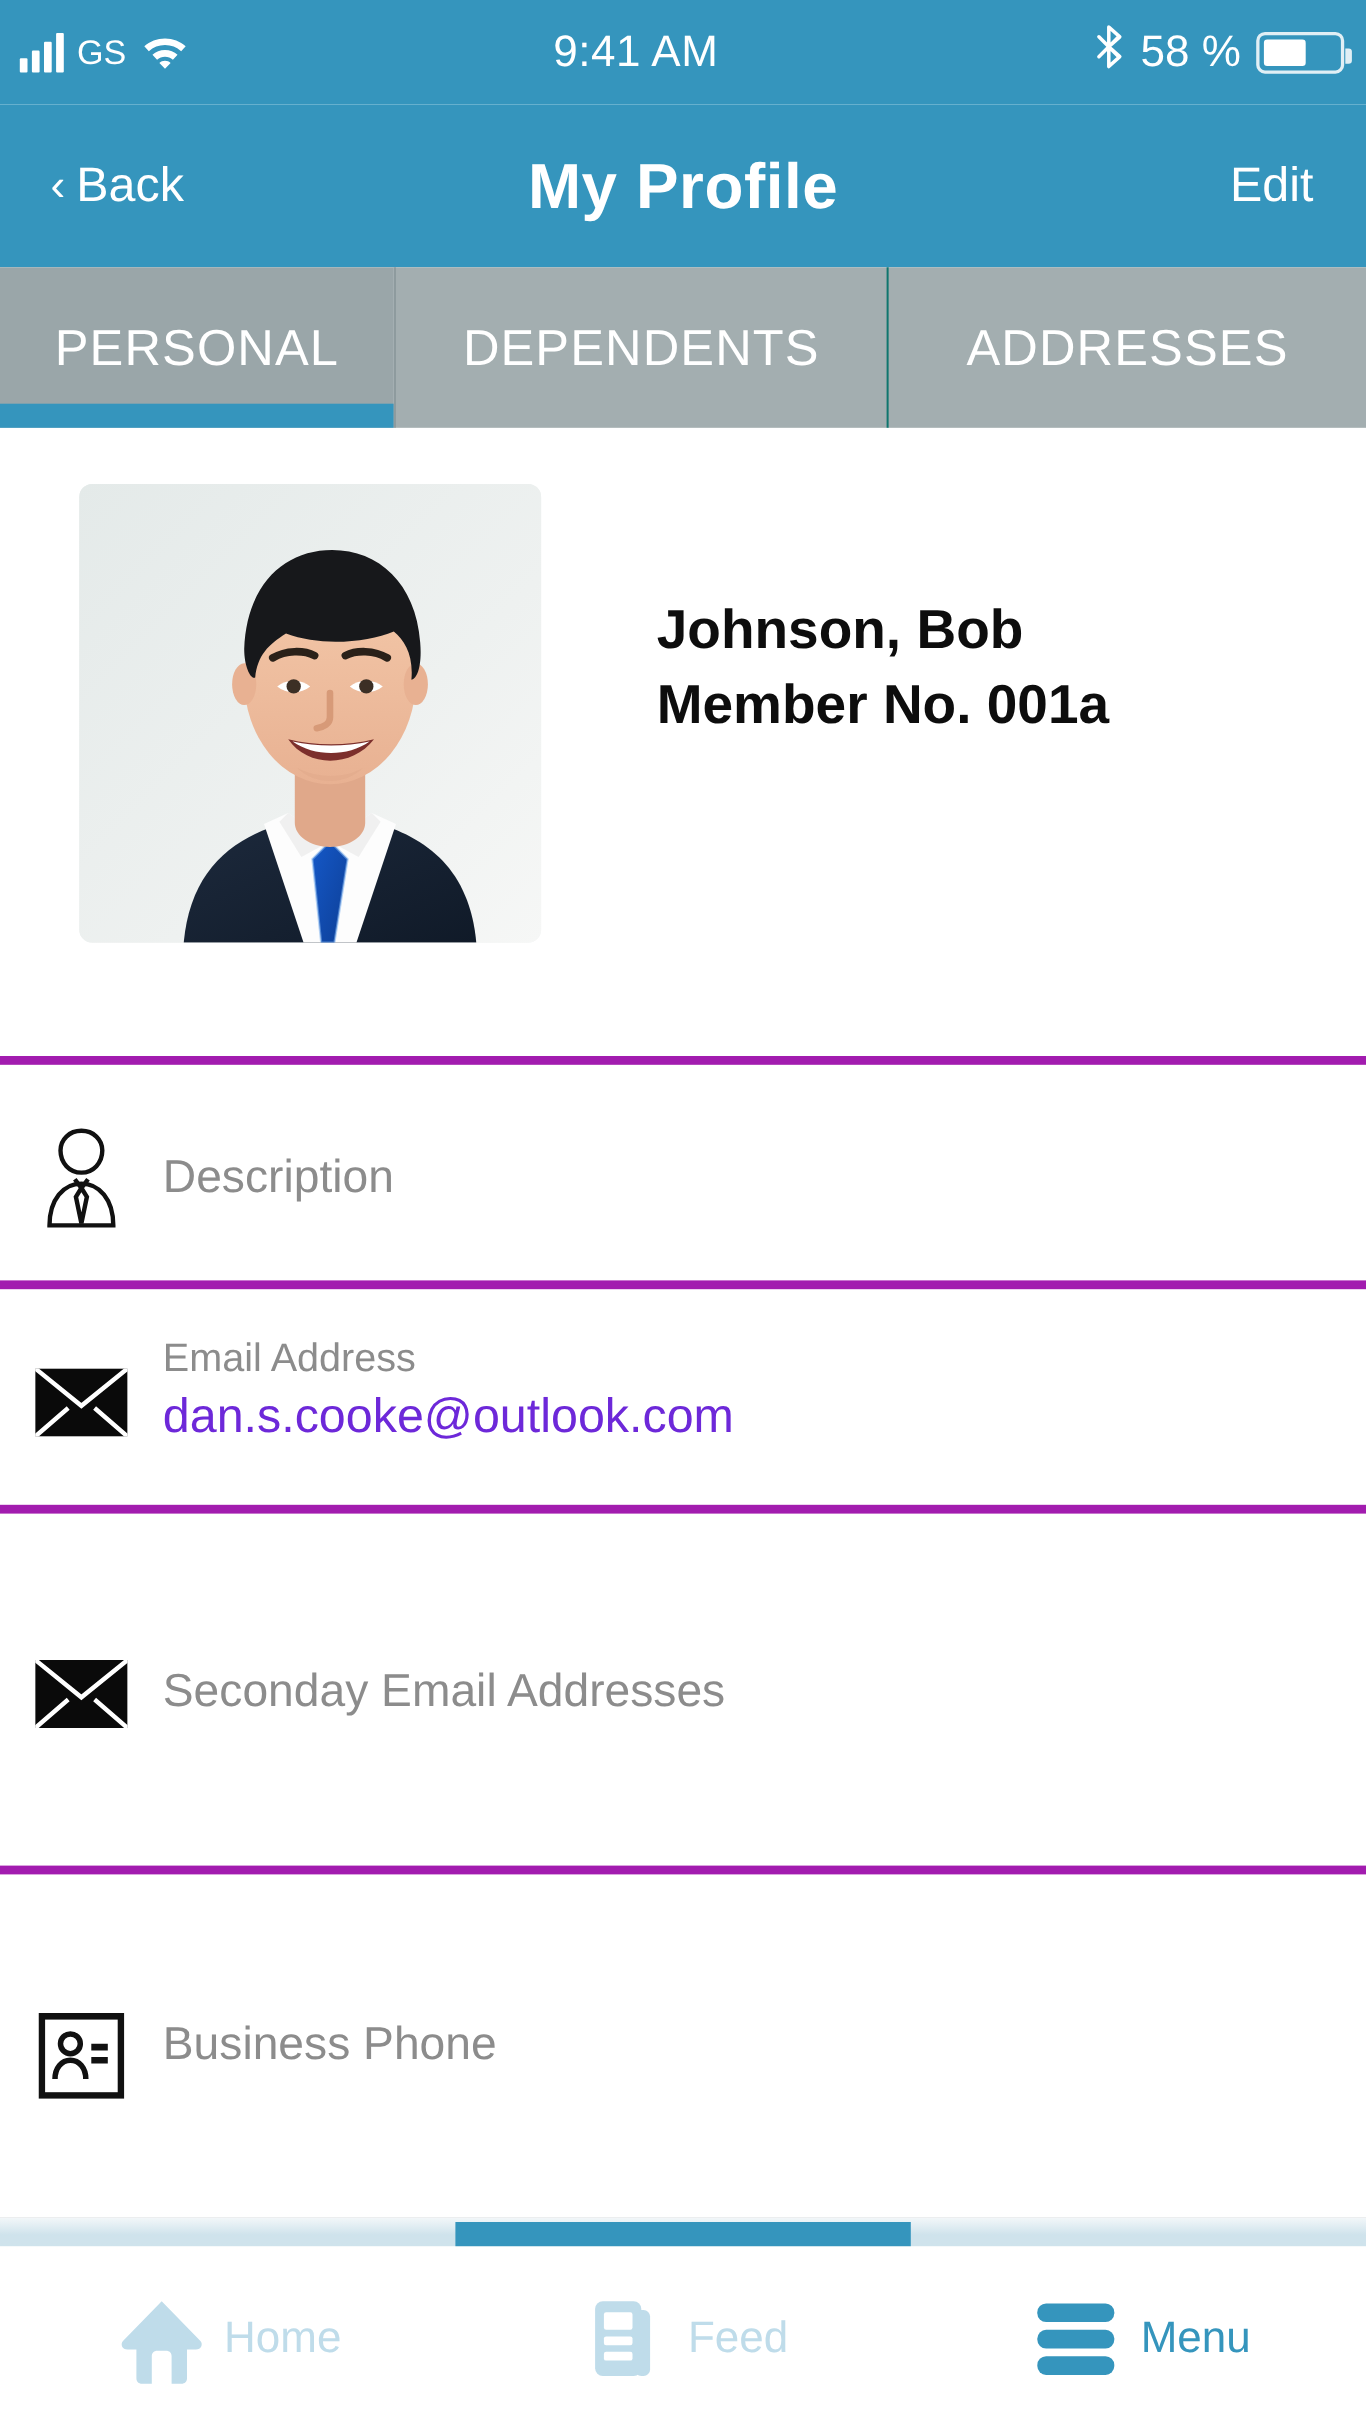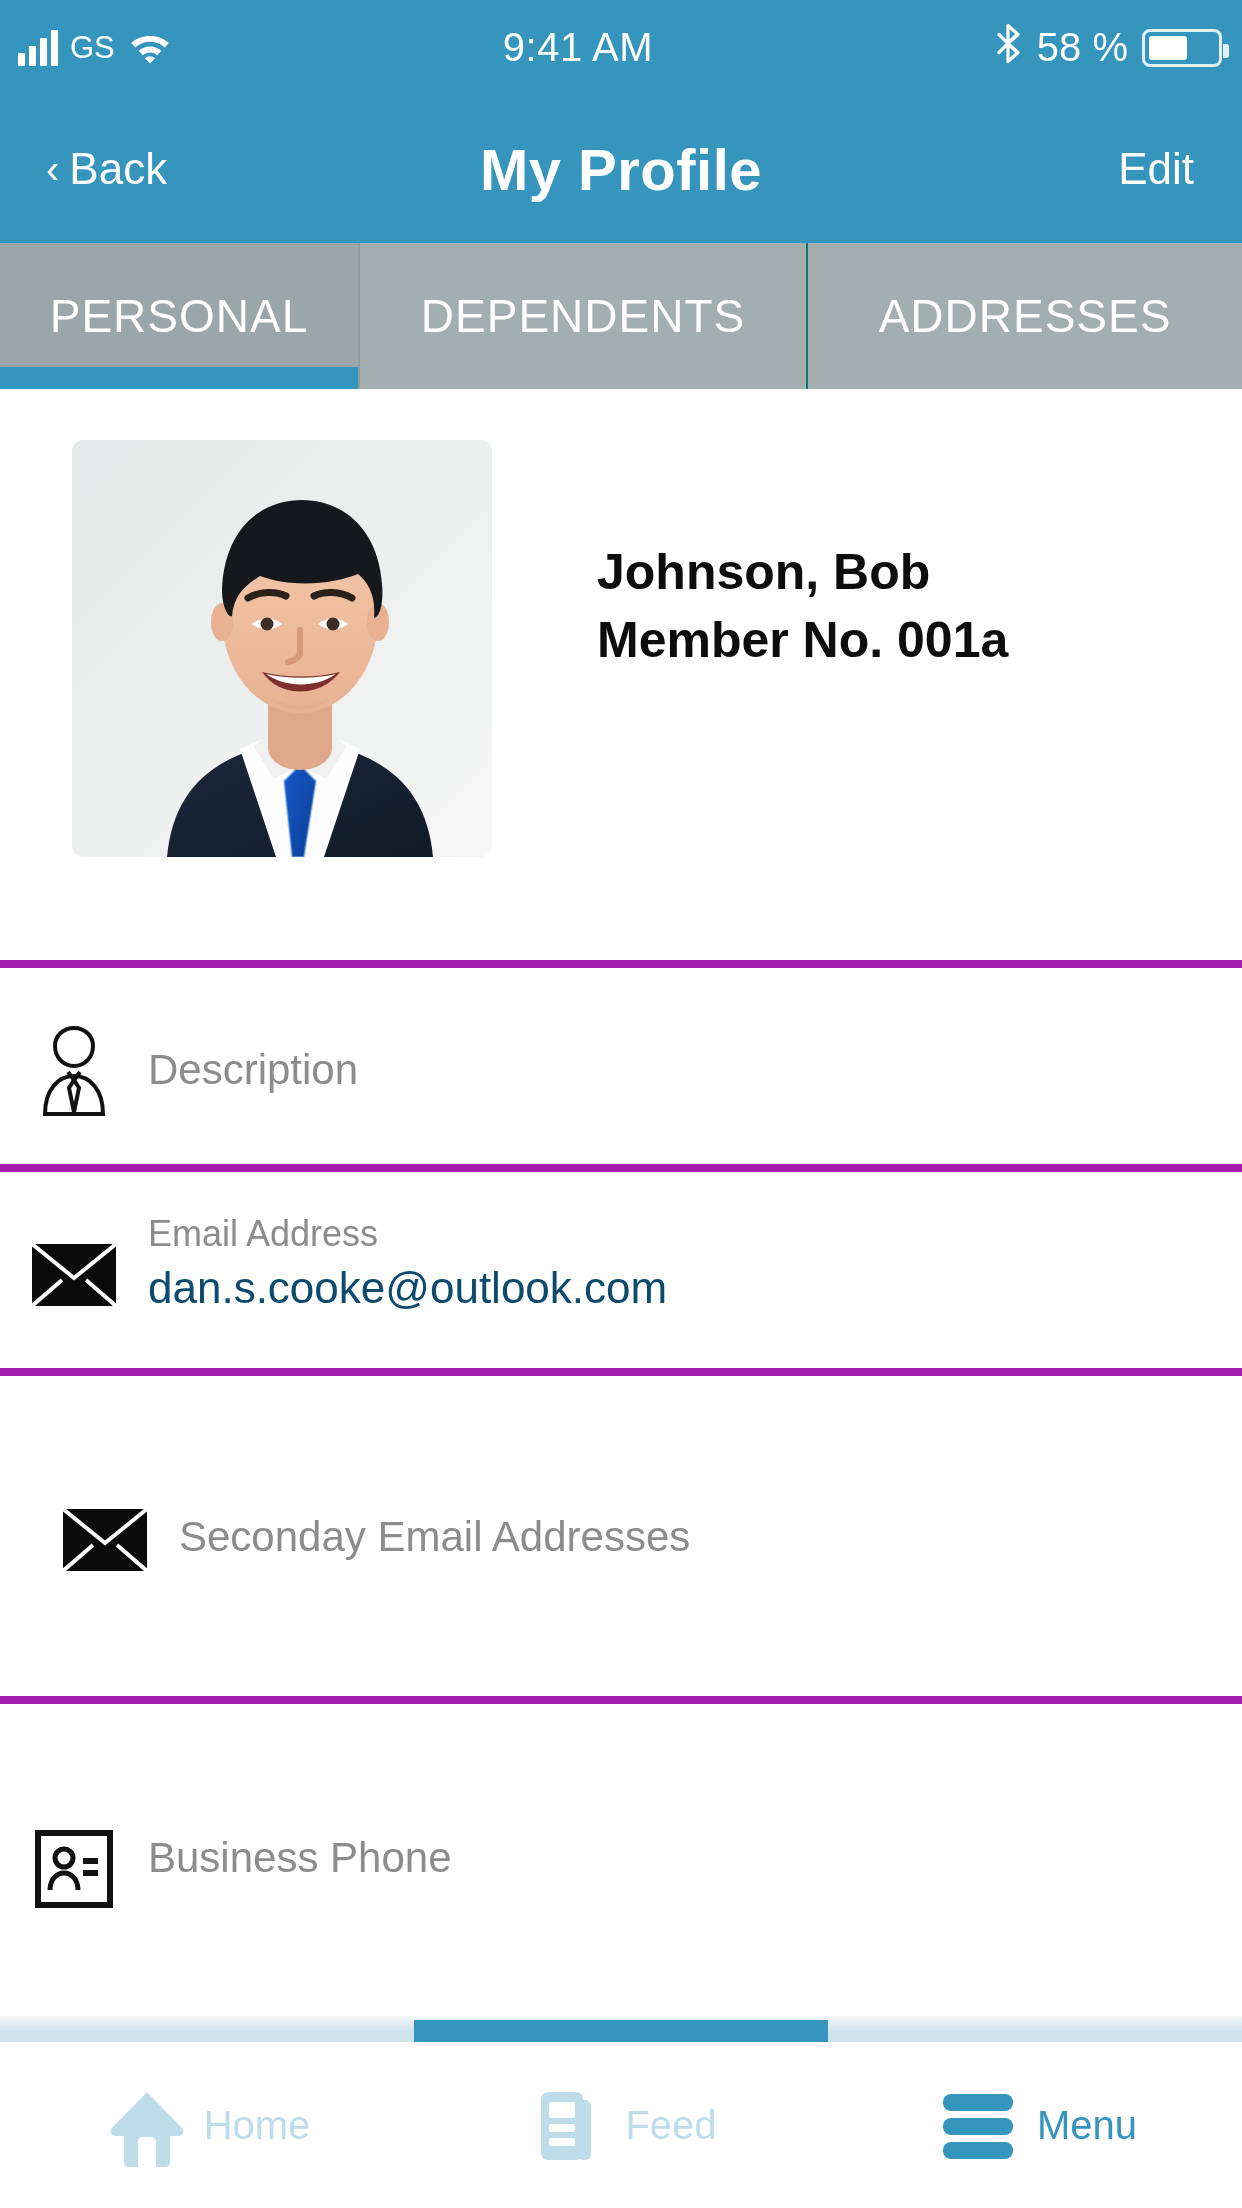--- a/index.html
+++ b/index.html
@@ -70,31 +70,31 @@
   .ident div{ font-size:50px; font-weight:bold; color:#0d0d0d; line-height:1.35; white-space:nowrap; }
 
   
   .list{ position:absolute; top:960px; left:0; width:1242px; }
   .row{ position:relative; width:1242px; border-top:8px solid #a21caf; background:#fff; }
   .row-inner{ position:relative; height:100%; }
   .row-icon{ position:absolute; left:32px; display:flex; align-items:center; justify-content:center; }
   .row-text{ position:absolute; left:148px; }
   .lbl-placeholder{ font-size:42px; color:#8c8c8c; }
   .lbl-small{ font-size:36px; color:#8c8c8c; line-height:1.1; }
-  .val{ font-size:44px; color:#0c4a6e; line-height:1.25; margin-top:6px;text-align:right; }
+  .val{ font-size:44px; color:#6d28d9; line-height:1.25; margin-top:6px;text-align:right; }
 
   .row-description{ height:204px; }
   .row-description .row-icon{ top:52px; width:84px; height:100px; }
   .row-description .row-text{ top:78px; }
 
   .row-email{ height:204px; }
   .row-email .row-icon{ top:72px; width:84px; height:62px; }
   .row-email .row-text{ top:42px; }
 
-  .row-secondary{ height:328px;padding-left:31px; }
+  .row-secondary{ height:328px; }
   .row-secondary .row-icon{ top:133px; width:84px; height:62px; }
   .row-secondary .row-text{ top:137px; }
 
   .row-phone{ height:320px; }
   .row-phone .row-icon{ top:123px; width:84px; height:84px; }
   .row-phone .row-text{ top:130px; }
 
   .list-bottom-rule{ width:1242px; border-top:4px solid #101010; }
 
   

